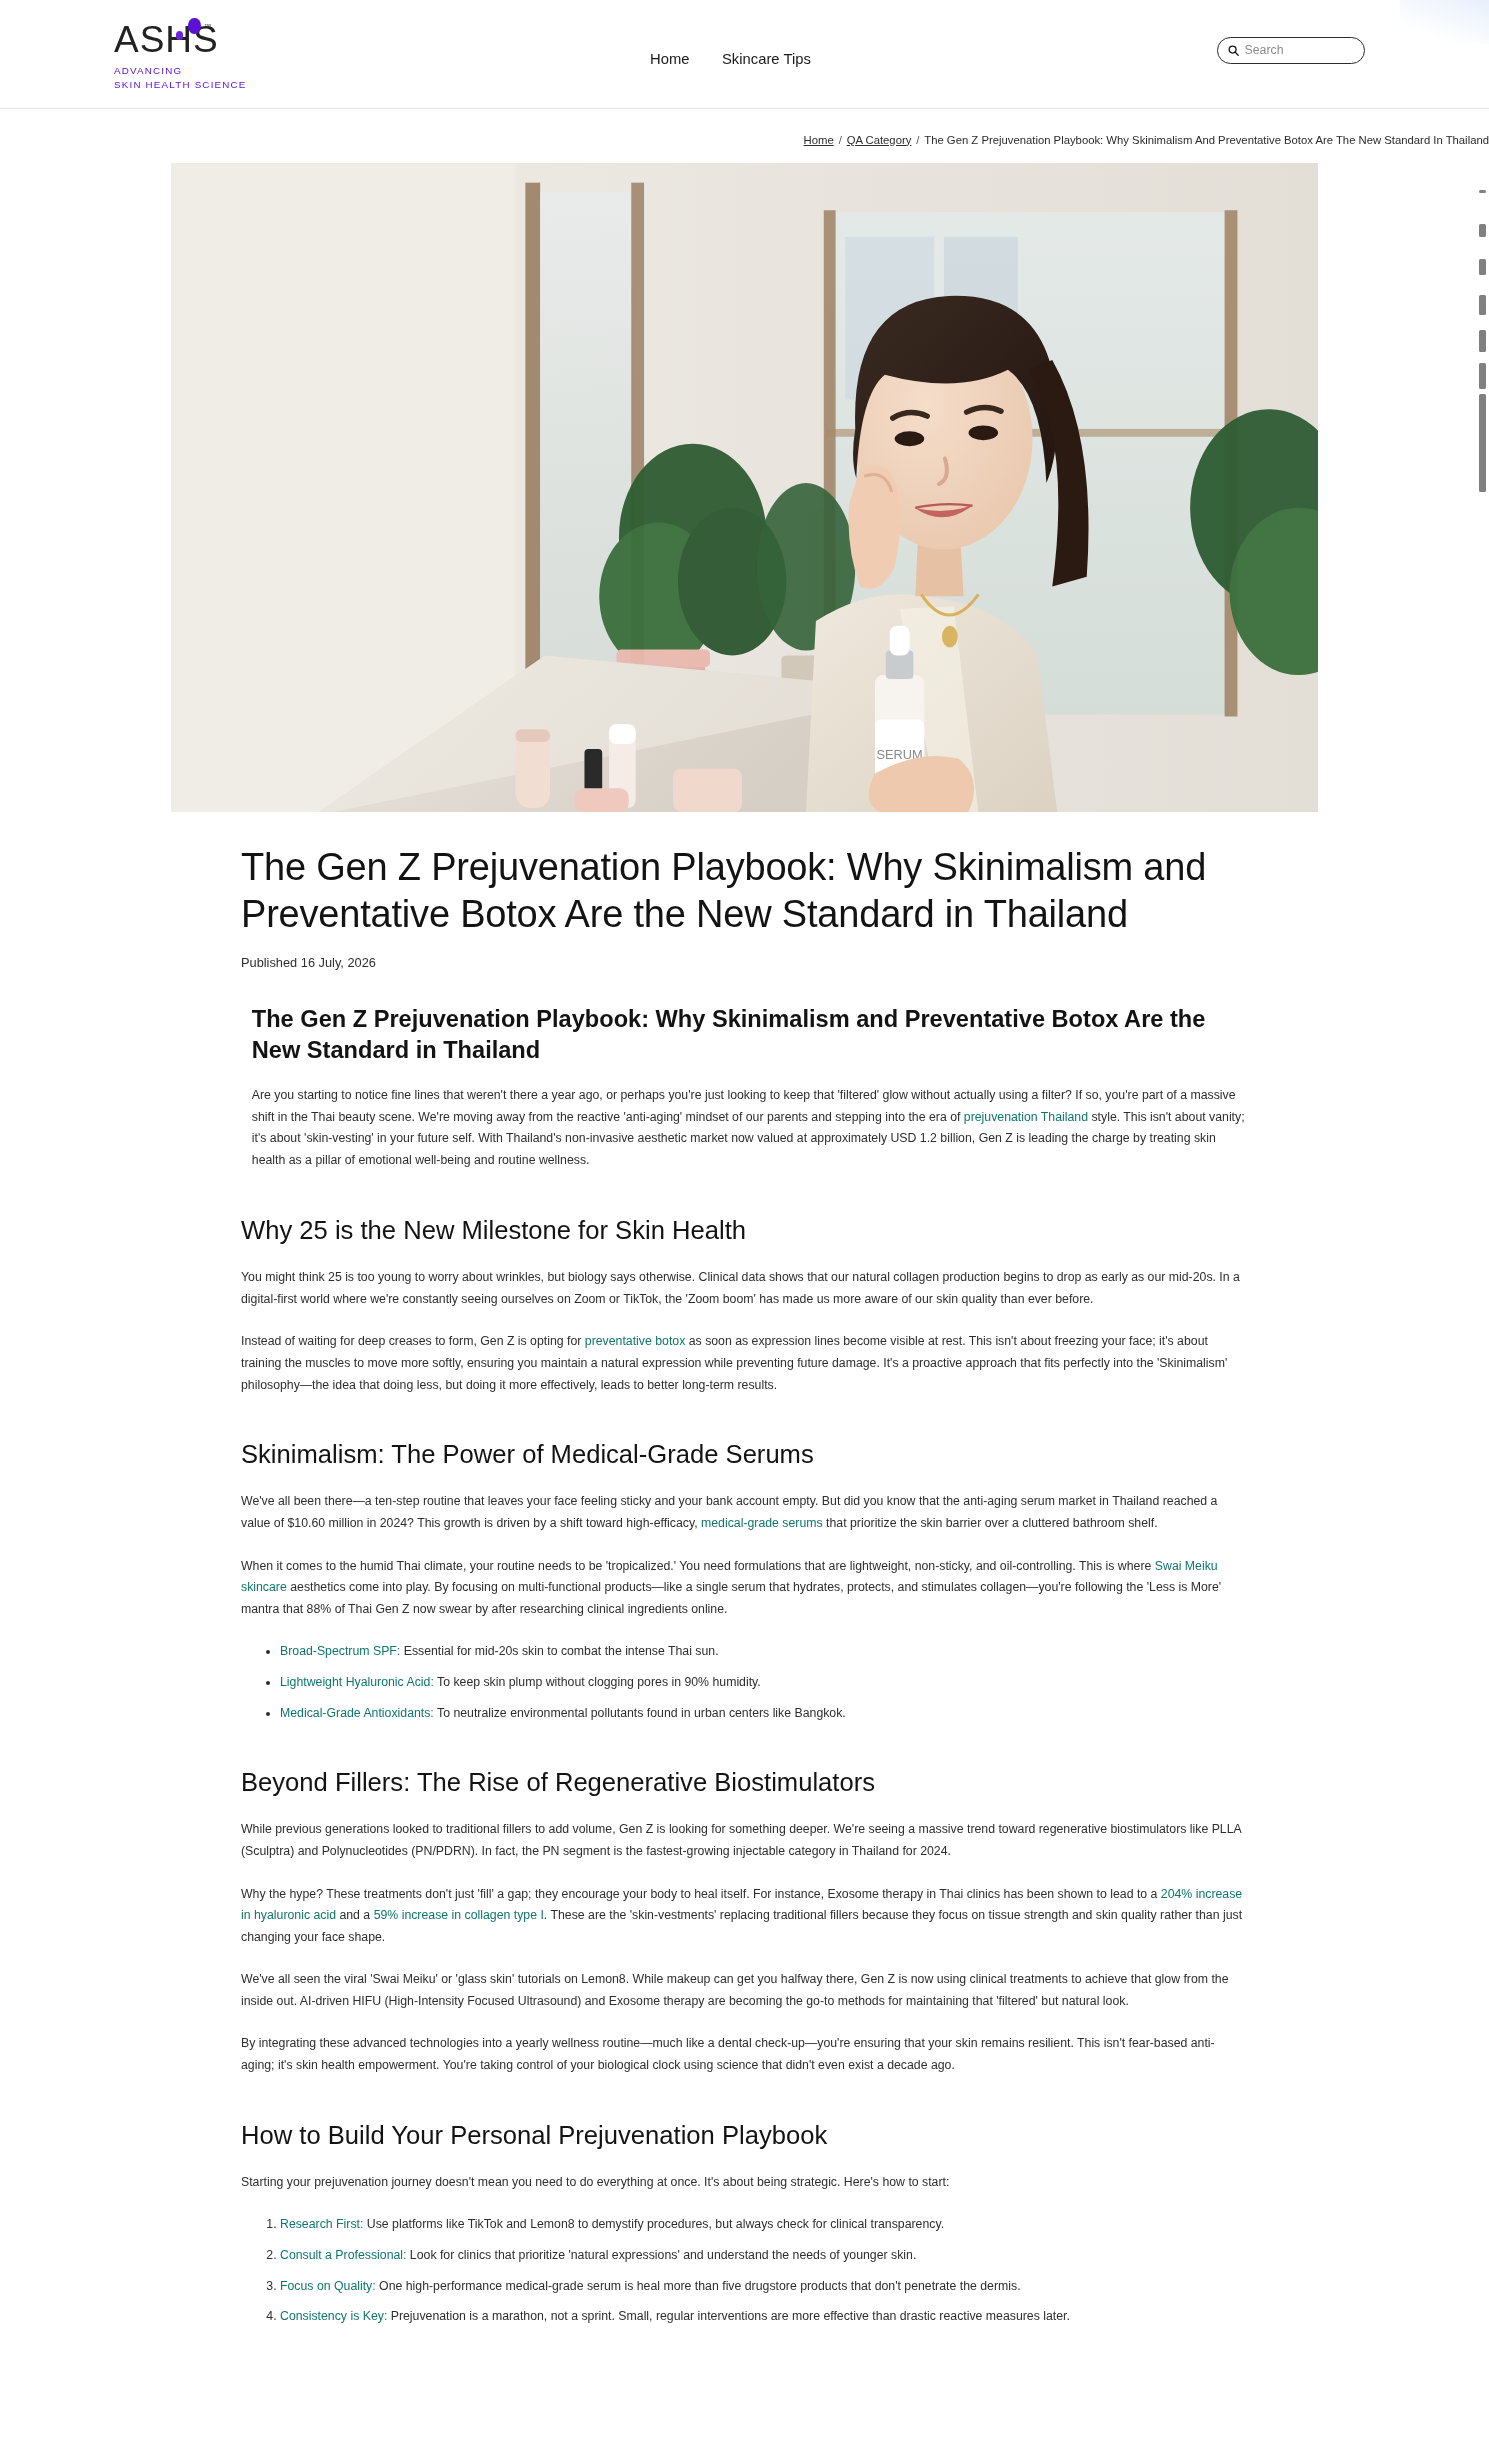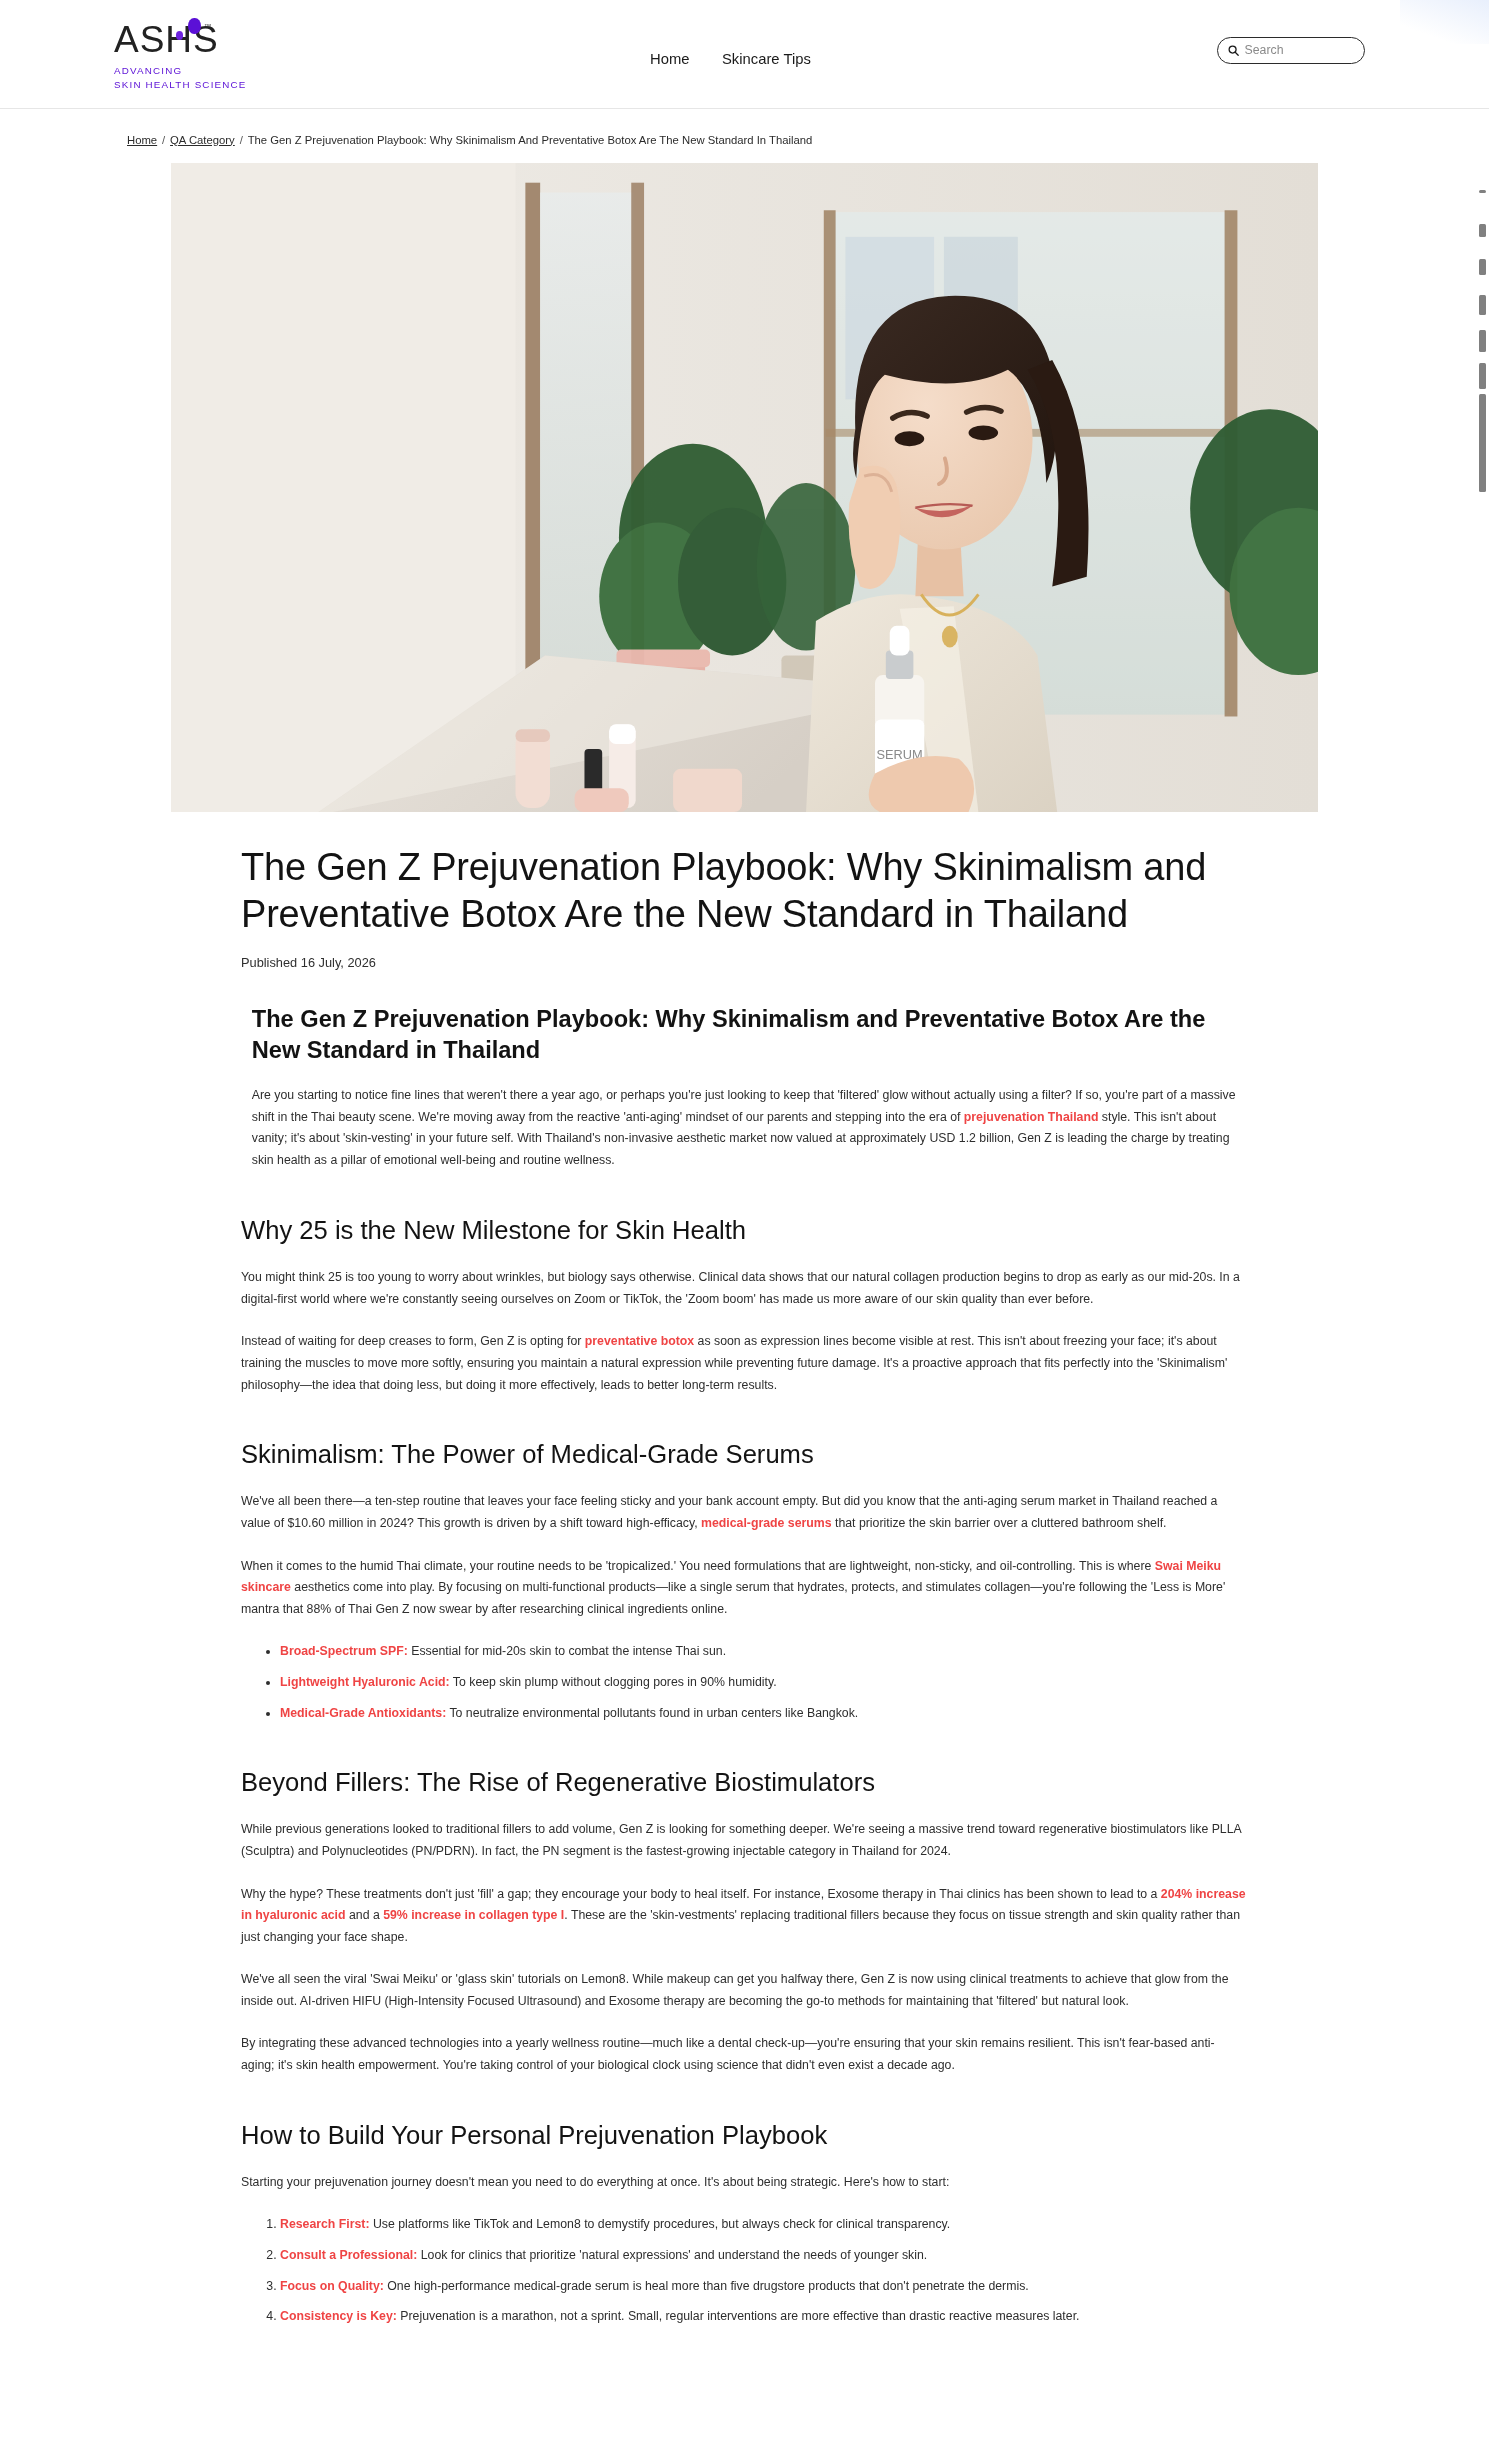--- a/index.html
+++ b/index.html
@@ -133,20 +133,21 @@
     background: linear-gradient(200deg, #e8effc 0%, rgba(255,255,255,0) 75%);
     pointer-events: none;
   }
 
   
   .breadcrumb {
     padding: 22.7px 0 0 127px;
     font-size: 11.3px;
     color: #2b2b2b;
     line-height: 17.7px;
+    text-align: right;
   }
   .breadcrumb a { color: #2b2b2b; text-decoration: underline; }
   .breadcrumb .sep { margin: 0 4.9px; color: #555; }
   .breadcrumb .current { color: #2b2b2b; }
 
   
   .article-wrap {
     width: 1147px;
     margin: 13.8px auto 0 auto;
     padding-left: 0;
@@ -200,21 +201,21 @@
     margin: 40px 0 19.7px 0;
   }
 
   p.body-p {
     font-size: 12.3px;
     line-height: 21.7px;
     color: #2e2e2e;
     margin: 0 0 20.7px 0;
   }
   p.body-p.indent { padding-left: 10.8px; }
-  p.body-p b, li b { font-weight: 700; color: #ef4444; }
+  p.body-p b, li b { font-weight: 400; color: #0f766e; }
 
   ul.bullets, ol.steps {
     margin: 0 0 21.7px 0;
     padding-left: 39px;
   }
   ul.bullets li, ol.steps li {
     font-size: 12.3px;
     line-height: 21.7px;
     color: #2e2e2e;
     margin-bottom: 8.9px;

